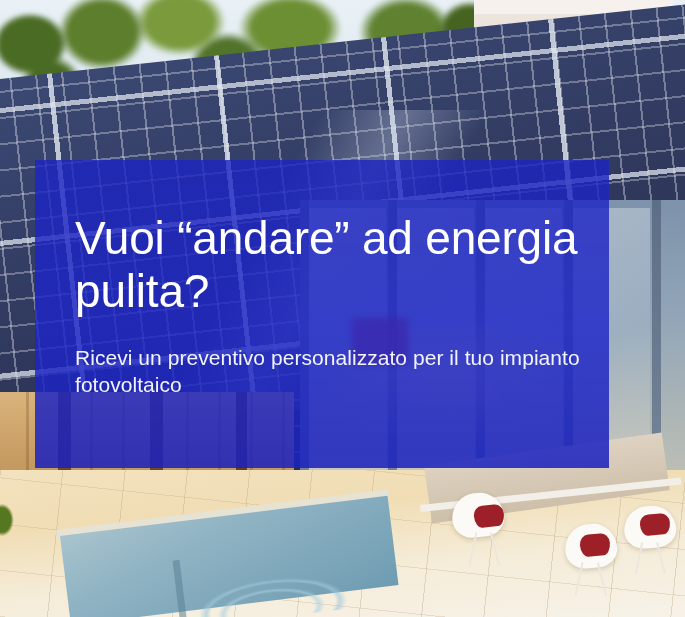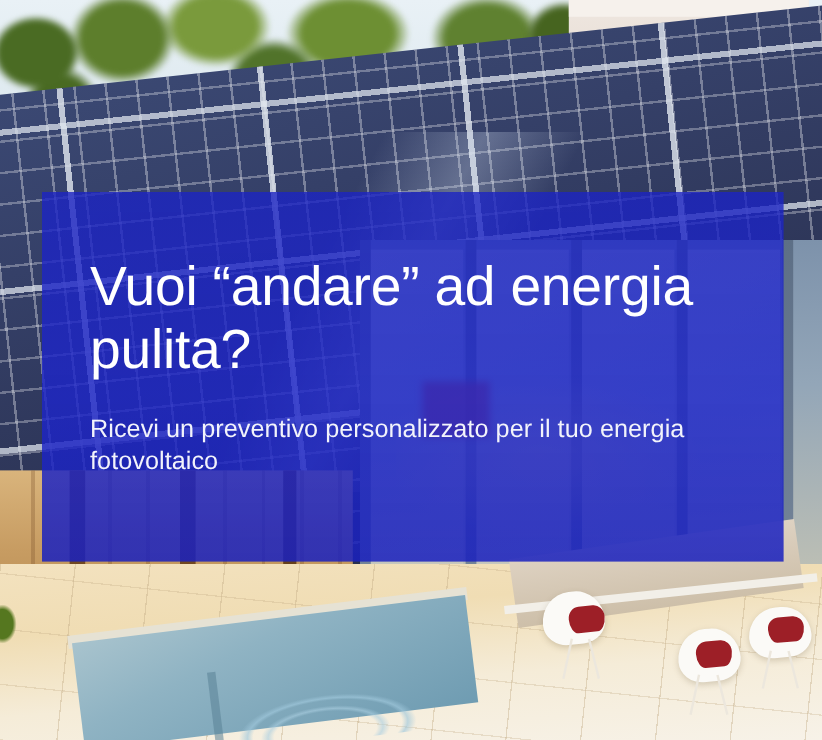--- a/index.html
+++ b/index.html
@@ -287,21 +287,21 @@
     inset: 0;
     backdrop-filter: blur(0.6px);
     pointer-events: none;
   }
 
   
   #overlay-card {
     position: absolute;
     left: 35px;
     top: 160px;
-    width: 618px;
+    width: 574px;
     height: 308px;
     background: linear-gradient(180deg, rgba(28,36,195,0.80) 0%, rgba(30,38,200,0.82) 55%, rgba(26,33,190,0.86) 100%);
   }
   #overlay-text {
     position: absolute;
     left: 40px;
     top: 52px;
     right: 24px;
   }
   #hero-heading {
@@ -391,17 +391,17 @@
     <div class="cushion" style="left:640px;top:514px;width:30px;height:21px;transform:rotate(-5deg);"></div>
     <div class="chair-leg" style="left:638px;top:542px;height:32px;transform:rotate(12deg);"></div>
     <div class="chair-leg" style="left:660px;top:542px;height:32px;transform:rotate(-14deg);"></div>
 
     <div class="photo-blur"></div>
   </div>
 
   <div id="overlay-card">
     <div id="overlay-text">
       <h1 id="hero-heading">Vuoi “andare” ad energia pulita?</h1>
-      <p id="hero-subheading">Ricevi un preventivo personalizzato per il tuo energia fotovoltaico</p>
+      <p id="hero-subheading">Ricevi un preventivo personalizzato per il tuo impianto fotovoltaico</p>
     </div>
   </div>
 
 </div>
 
 </body></html>

